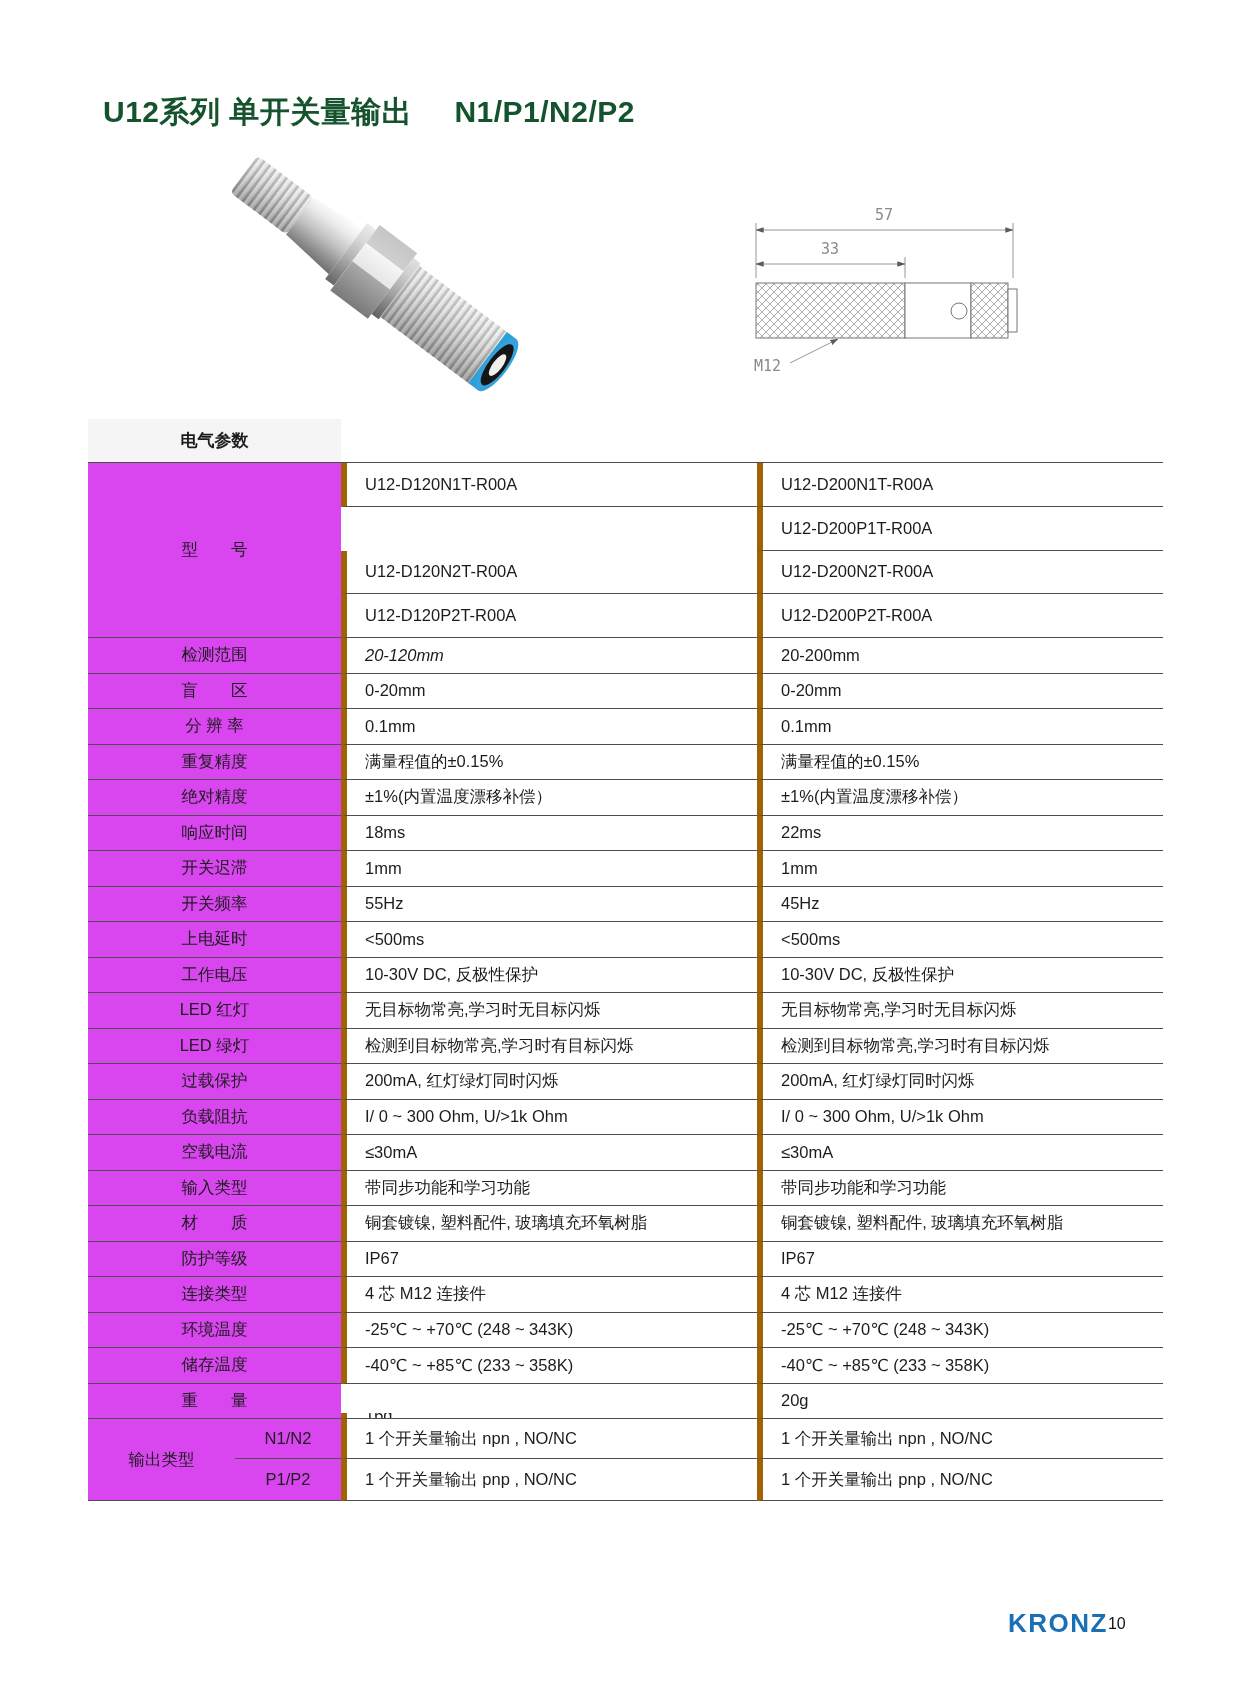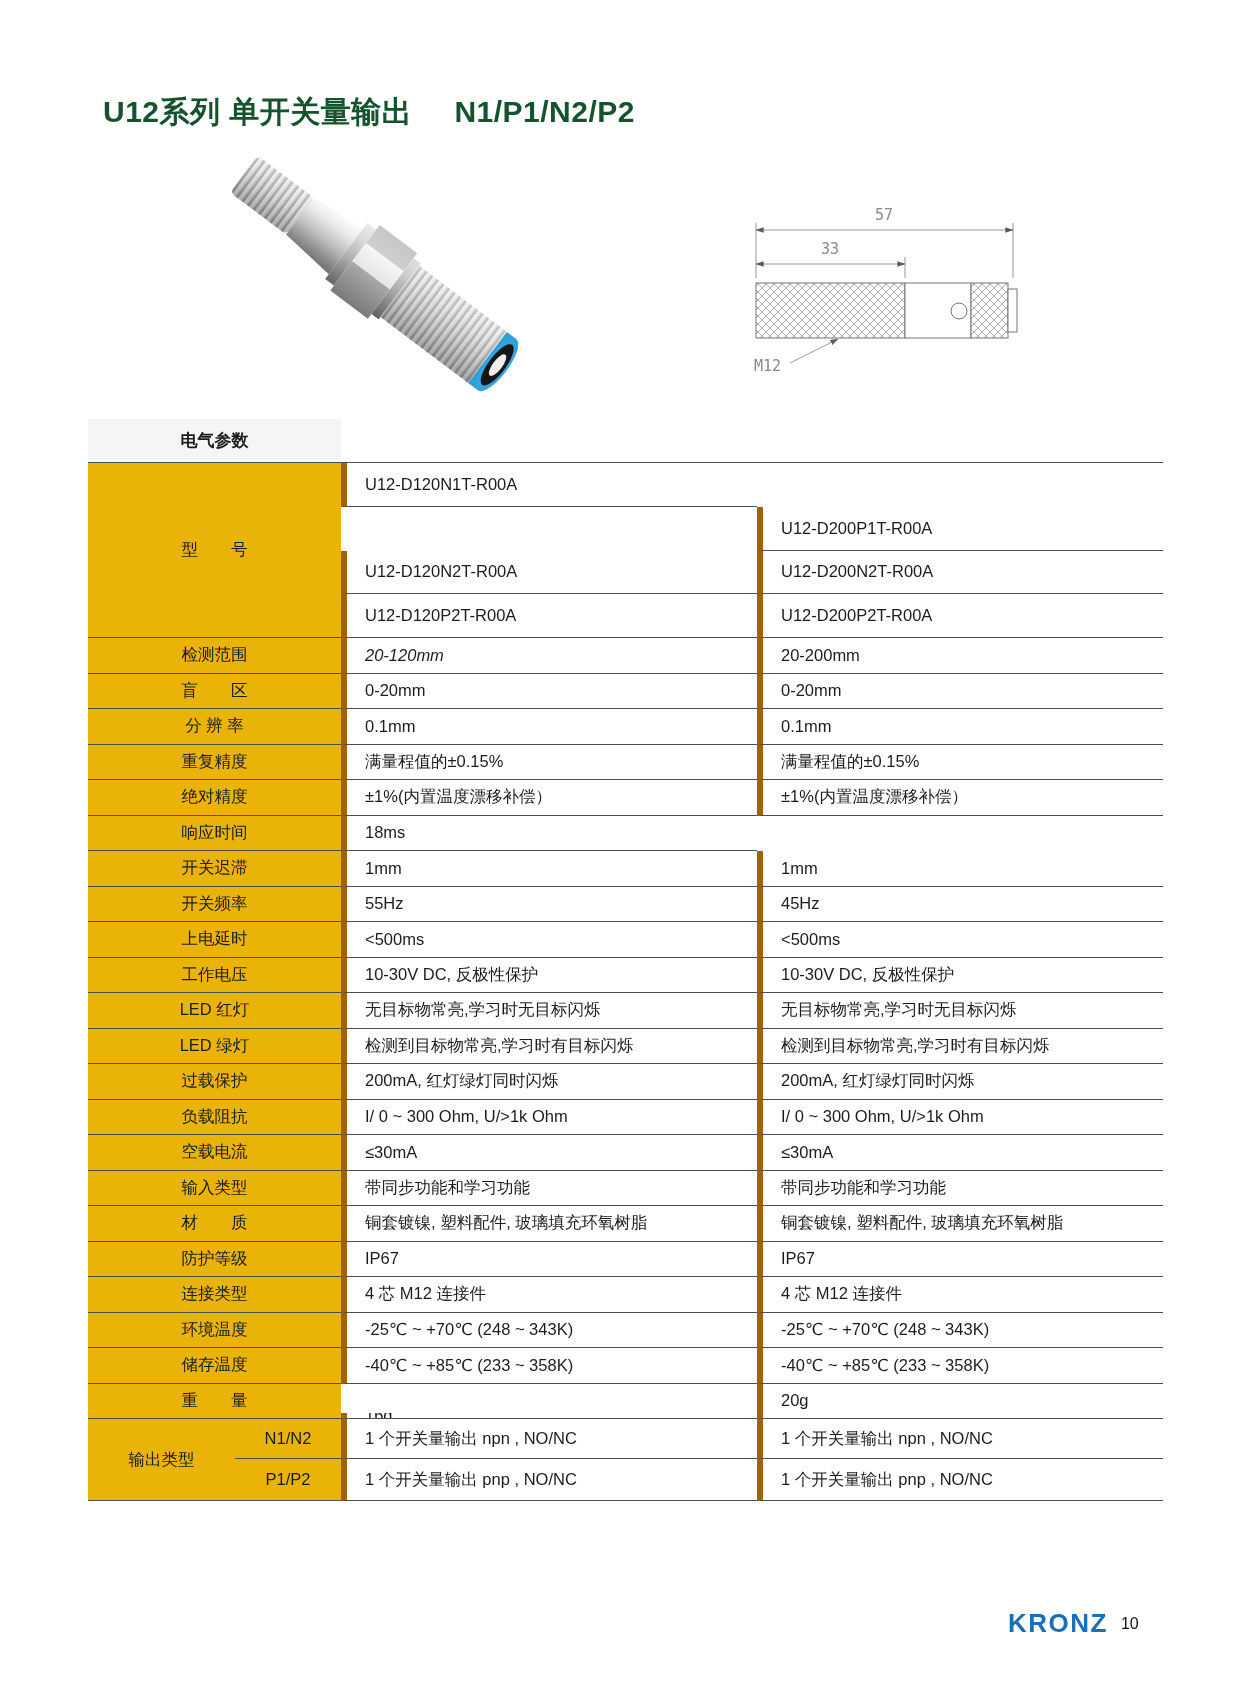--- a/index.html
+++ b/index.html
@@ -24,27 +24,27 @@
     display:grid;
     grid-template-columns:147px 106px 416px 406px;
     grid-template-rows:44px repeat(4,43.8px) repeat(22,35.5px) 40px 42px;
     font-size:16.5px; color:#1c1c1c;
   }
   .cell{
     box-sizing:border-box; border-bottom:1px solid #4e4e4e;
     display:flex; align-items:center; overflow:hidden; white-space:nowrap;
     background:#fff;
   }
-  .lab{background:#eab308; justify-content:center; text-align:center;}
+  .lab{background:#d946ef; justify-content:center; text-align:center;}
   .hdr{font-weight:bold; background:#f5f5f5; font-size:17px;}
   .hdrsp{background:#fff;}
   .val{padding-left:18px;}
   .vline{border-left:6px solid #a16207;}
   
-  .footer{position:absolute; left:1008px; top:1608px; display:flex; align-items:center; gap:13px;}
+  .footer{position:absolute; left:1008px; top:1608px; display:flex; align-items:center; }
   .logo{
     color:#1a6fb5; font-weight:800; font-size:26px; letter-spacing:1.5px;
     font-family:"Liberation Sans",sans-serif;
   }
   .pagenum{font-size:16px; color:#111;}
 </style>
 </head>
 <body>
 
 <div class="page">
@@ -127,40 +127,42 @@
     <text class="dimtext" x="104" y="203">M12</text>
   </svg>
 
   <div class="spec-table">
       <div class="cell lab hdr" style="grid-area: 1 / 1 / auto / 3;">电气参数</div>
       <div class="cell hdrsp" style="grid-area: 1 / 3 / auto / 5;"></div>
       <div class="cell lab" style="grid-area: 2 / 1 / 6 / 3;">型　　号</div>
       <div class="cell val vline" style="grid-area: 2 / 3;">U12-D120N1T-R00A</div>
       <div class="cell val vline" style="grid-area: 4 / 3;">U12-D120N2T-R00A</div>
       <div class="cell val vline" style="grid-area: 5 / 3;">U12-D120P2T-R00A</div>
+      <div class="cell val vline" style="grid-area: 2 / 4;">U12-D200N1T-R00A</div>
       <div class="cell val vline" style="grid-area: 3 / 4;">U12-D200P1T-R00A</div>
       <div class="cell val vline" style="grid-area: 4 / 4;">U12-D200N2T-R00A</div>
       <div class="cell val vline" style="grid-area: 5 / 4;">U12-D200P2T-R00A</div>
       <div class="cell lab" style="grid-area: 6 / 1 / auto / 3;">检测范围</div>
       <div class="cell val vline" style="grid-area: 6 / 3; font-style: italic;">20-120mm</div>
       <div class="cell val vline" style="grid-area: 6 / 4;">20-200mm</div>
       <div class="cell lab" style="grid-area: 7 / 1 / auto / 3;">盲　　区</div>
       <div class="cell val vline" style="grid-area: 7 / 3;">0-20mm</div>
       <div class="cell val vline" style="grid-area: 7 / 4;">0-20mm</div>
       <div class="cell lab" style="grid-area: 8 / 1 / auto / 3;">分 辨 率</div>
       <div class="cell val vline" style="grid-area: 8 / 3;">0.1mm</div>
       <div class="cell val vline" style="grid-area: 8 / 4;">0.1mm</div>
       <div class="cell lab" style="grid-area: 9 / 1 / auto / 3;">重复精度</div>
       <div class="cell val vline" style="grid-area: 9 / 3;">满量程值的±0.15%</div>
       <div class="cell val vline" style="grid-area: 9 / 4;">满量程值的±0.15%</div>
       <div class="cell lab" style="grid-area: 10 / 1 / auto / 3;">绝对精度</div>
       <div class="cell val vline" style="grid-area: 10 / 3;">±1%(内置温度漂移补偿）</div>
       <div class="cell val vline" style="grid-area: 10 / 4;">±1%(内置温度漂移补偿）</div>
       <div class="cell lab" style="grid-area: 11 / 1 / auto / 3;">响应时间</div>
       <div class="cell val vline" style="grid-area: 11 / 3;">18ms</div>
+      <div class="cell val vline" style="grid-area: 11 / 4;">22ms</div>
       <div class="cell lab" style="grid-area: 12 / 1 / auto / 3;">开关迟滞</div>
       <div class="cell val vline" style="grid-area: 12 / 3;">1mm</div>
       <div class="cell val vline" style="grid-area: 12 / 4;">1mm</div>
       <div class="cell lab" style="grid-area: 13 / 1 / auto / 3;">开关频率</div>
       <div class="cell val vline" style="grid-area: 13 / 3;">55Hz</div>
       <div class="cell val vline" style="grid-area: 13 / 4;">45Hz</div>
       <div class="cell lab" style="grid-area: 14 / 1 / auto / 3;">上电延时</div>
       <div class="cell val vline" style="grid-area: 14 / 3;">&lt;500ms</div>
       <div class="cell val vline" style="grid-area: 14 / 4;">&lt;500ms</div>
       <div class="cell lab" style="grid-area: 15 / 1 / auto / 3;">工作电压</div>

